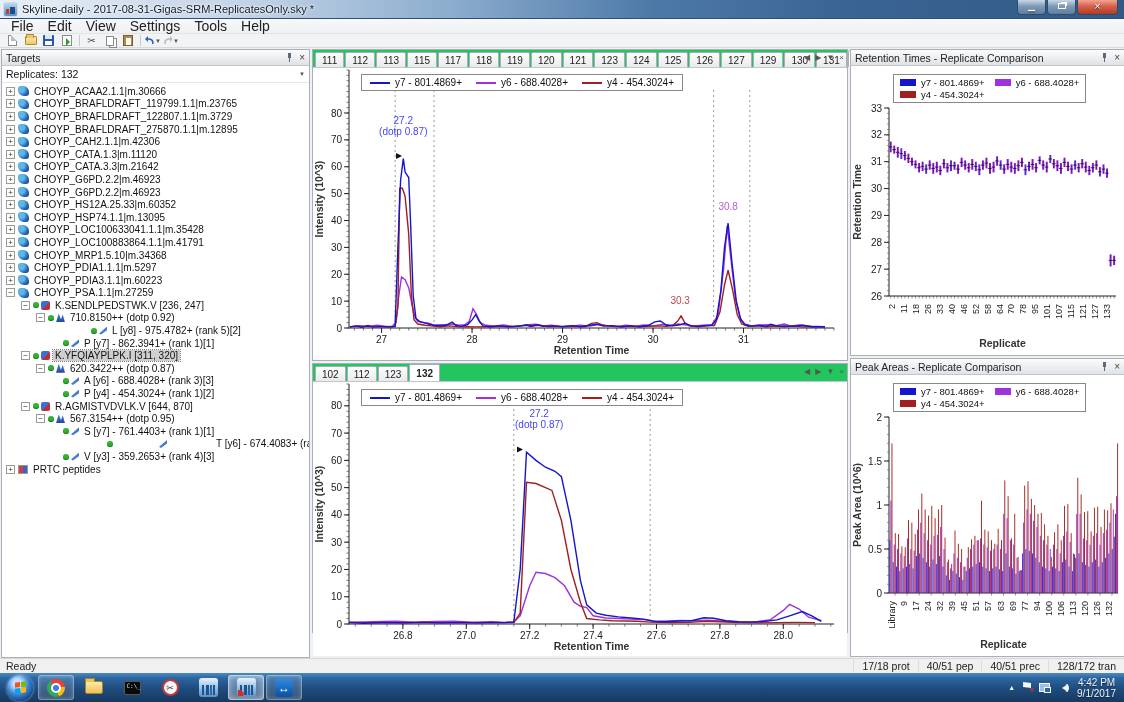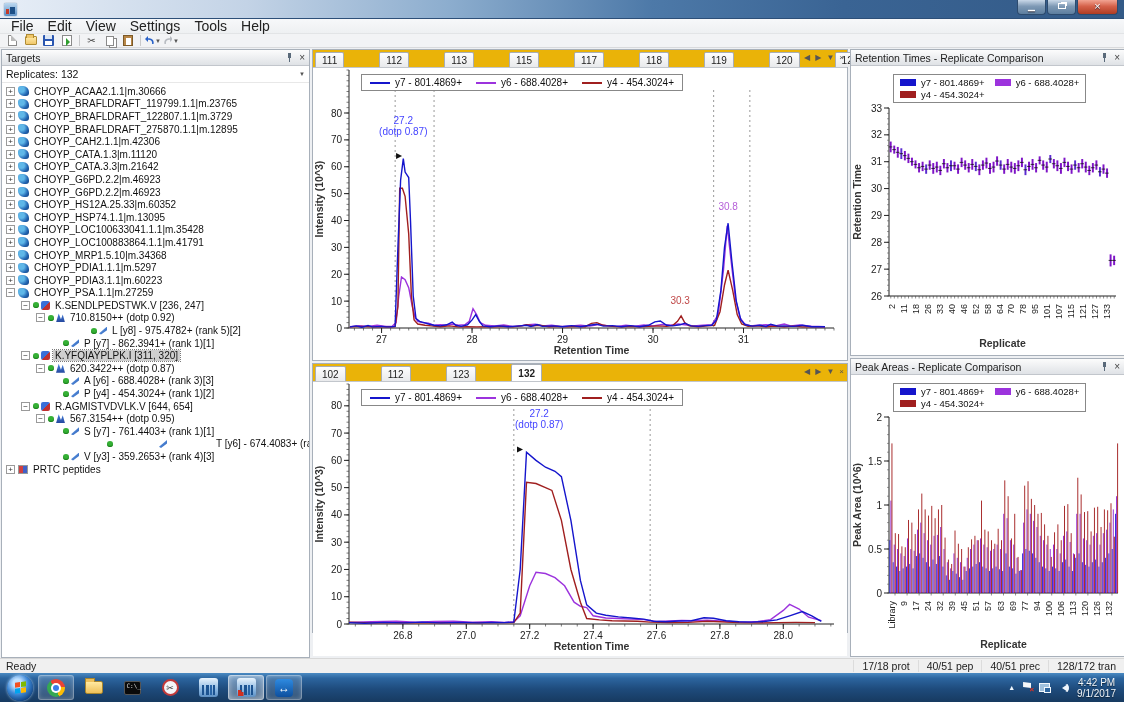--- a/index.html
+++ b/index.html
@@ -65,21 +65,21 @@
   .ic-trans{width:8px;height:8px;flex:none;margin-right:3px;background:linear-gradient(135deg,#6aa2ea,#2a5fb8);clip-path:polygon(0 85%,100% 0,100% 45%,25% 100%);}
   .ic-prtc{width:10px;height:9px;flex:none;margin-right:3px;background:linear-gradient(90deg,#d04040 50%,#4060c8 50%);border:1px solid #999;}
   .tlabel{padding:0 2px;}
   .tlabel.selected{background:#cfcfcf;outline:1px dotted #7a7a7a;}
 
   
   .center{width:536px;display:flex;flex-direction:column;margin:1px 2px 0 2px;}
   .chart-dock{background:#fff;border:1px solid #a8b0ba;position:relative;}
   .dock-top{height:312px;margin-bottom:2px;}
   .dock-bottom{height:270px;}
-  .tabstrip{height:18px;background:#eab308;display:flex;align-items:flex-end;padding-left:2px;border-bottom:1px solid #c2c6cc;position:relative;gap:34px;}
+  .tabstrip{height:18px;background:#22c55e;display:flex;align-items:flex-end;padding-left:2px;border-bottom:1px solid #c2c6cc;position:relative;}
   .tab{height:15px;line-height:15px;padding:0 6px;font-size:10px;color:#222;background:linear-gradient(180deg,#fdfdfd,#e9eaec);border:1px solid #a8aeb6;border-bottom:none;border-radius:2px 2px 0 0;margin-right:1px;}
   .tab.active{background:#fff;height:17px;line-height:17px;font-weight:bold;}
   .tabctrl{position:absolute;right:3px;top:3px;display:flex;gap:5px;font-size:8px;color:#555;}
   .chart-body{position:relative;background:#fff;}
   .chrom-legend{position:absolute;border:1px solid #888;background:#fff;display:flex;gap:14px;padding:2px 8px;align-items:center;z-index:5;}
   .chrom-legend .entry{display:flex;align-items:center;gap:5px;font-size:10px;}
   .lswatch{width:20px;height:2px;}
   .legend2{position:absolute;border:1px solid #888;background:#fff;display:grid;grid-template-columns:1fr 1fr;gap:1px 10px;padding:2px 6px;z-index:5;}
   .legend2 .entry{display:flex;align-items:center;gap:5px;font-size:9.5px;}
   .bswatch{width:16px;height:7px;}
@@ -129,20 +129,21 @@
   .tray-vol::after{content:"";position:absolute;left:2px;top:-4px;width:3px;height:8px;border-right:2px solid #f0f6fc;border-radius:0 6px 6px 0;}
   .clock{font-size:10px;line-height:11px;text-align:center;text-shadow:0 1px 1px #123;}
 </style>
 </head>
 <body>
 
 <div class="window">
 
   <div class="titlebar">
     <span class="app-ico"></span>
+    <span class="title-text">Skyline-daily - 2017-08-31-Gigas-SRM-ReplicatesOnly.sky *</span>
     <div class="winbtns">
       <div class="winbtn">▁</div>
       <div class="winbtn"><span class="restore-glyph"></span></div>
       <div class="winbtn close">×</div>
     </div>
   </div>
 
   <div class="menubar">
     <span class="menu-item">File</span>
     <span class="menu-item">Edit</span>
@@ -336,21 +337,21 @@
           <div class="trow" style="padding-left: 49px;">
             <span style="width: 12px; flex: 0 0 auto;"></span>
             <span class="dot"></span>
             <span class="ic-trans"></span>
             <span class="tlabel">P [y4] - 454.3024+ (rank 1)[2]</span>
           </div>
           <div class="trow" style="padding-left: 19px;">
             <span class="exp">−</span>
             <span class="dot"></span>
             <span class="ic-pep"></span>
-            <span class="tlabel">R.AGMISTVDVLK.V [644, 654]</span>
+            <span class="tlabel">R.AGMISTVDVLK.V [644, 870]</span>
           </div>
           <div class="trow" style="padding-left: 34px;">
             <span class="exp">−</span>
             <span class="dot"></span>
             <span class="ic-prec"></span>
             <span class="tlabel">567.3154++ (dotp 0.95)</span>
           </div>
           <div class="trow" style="padding-left: 49px;">
             <span style="width: 12px; flex: 0 0 auto;"></span>
             <span class="dot"></span>

